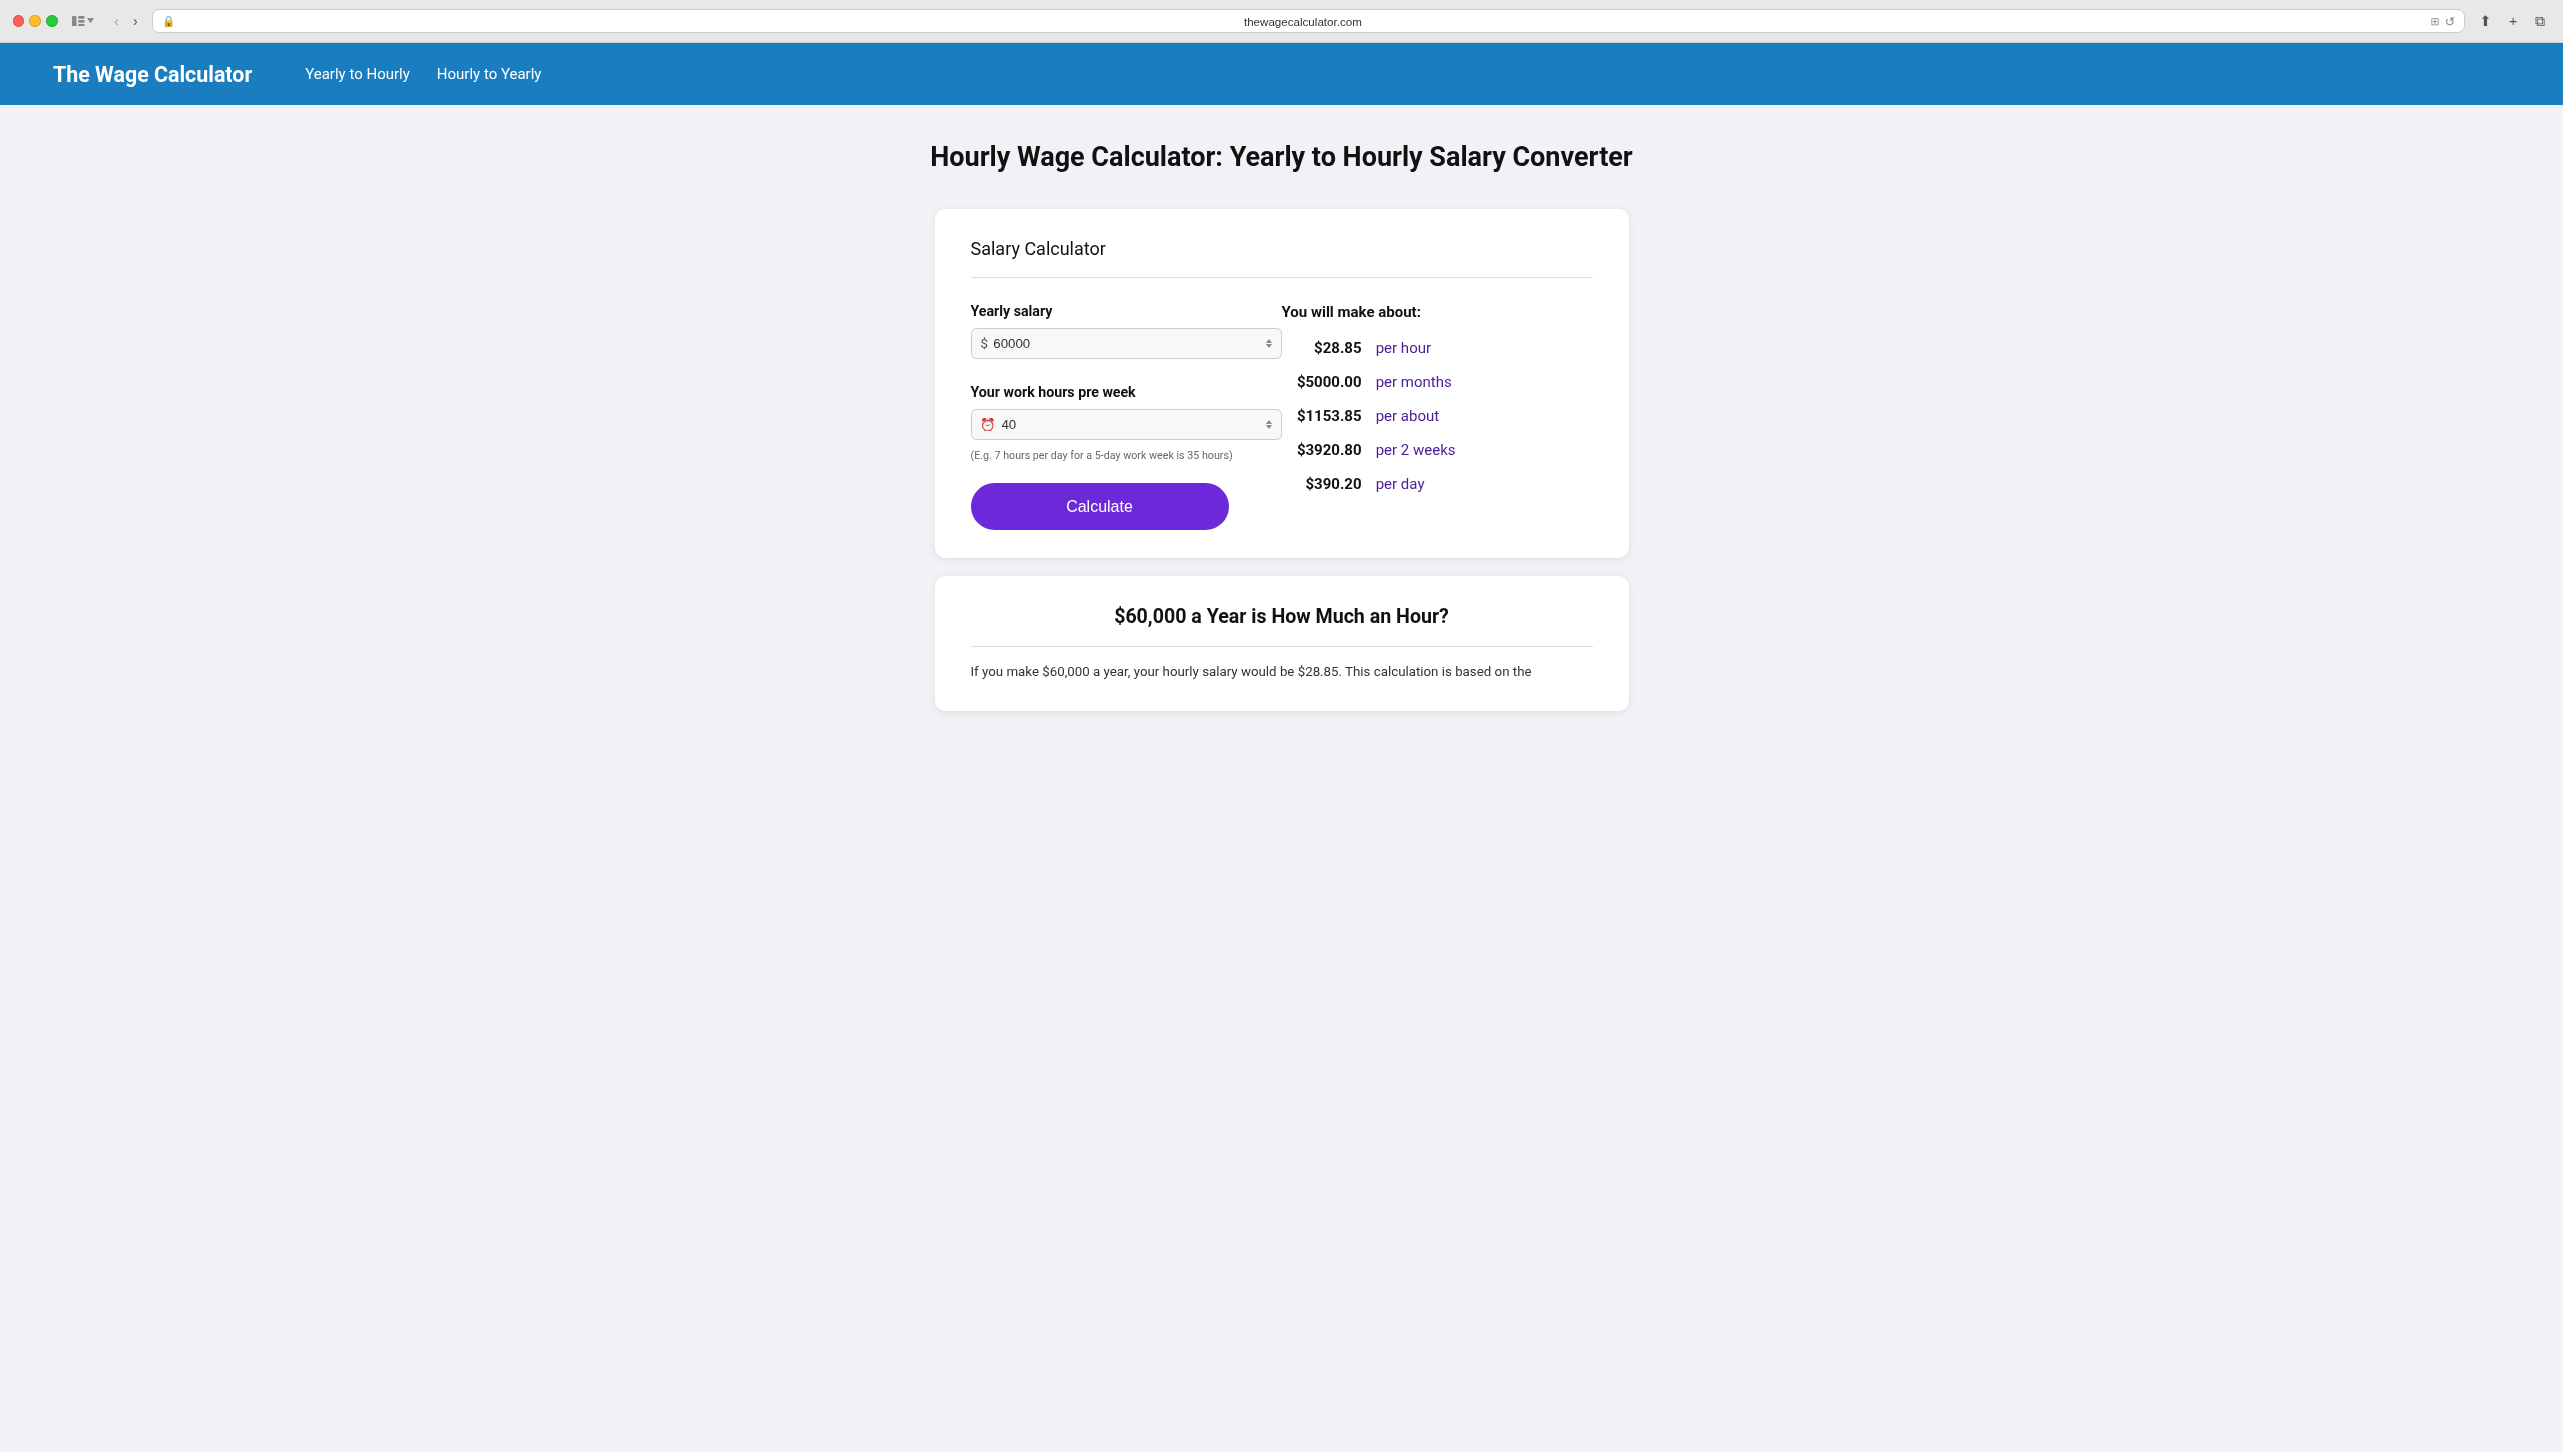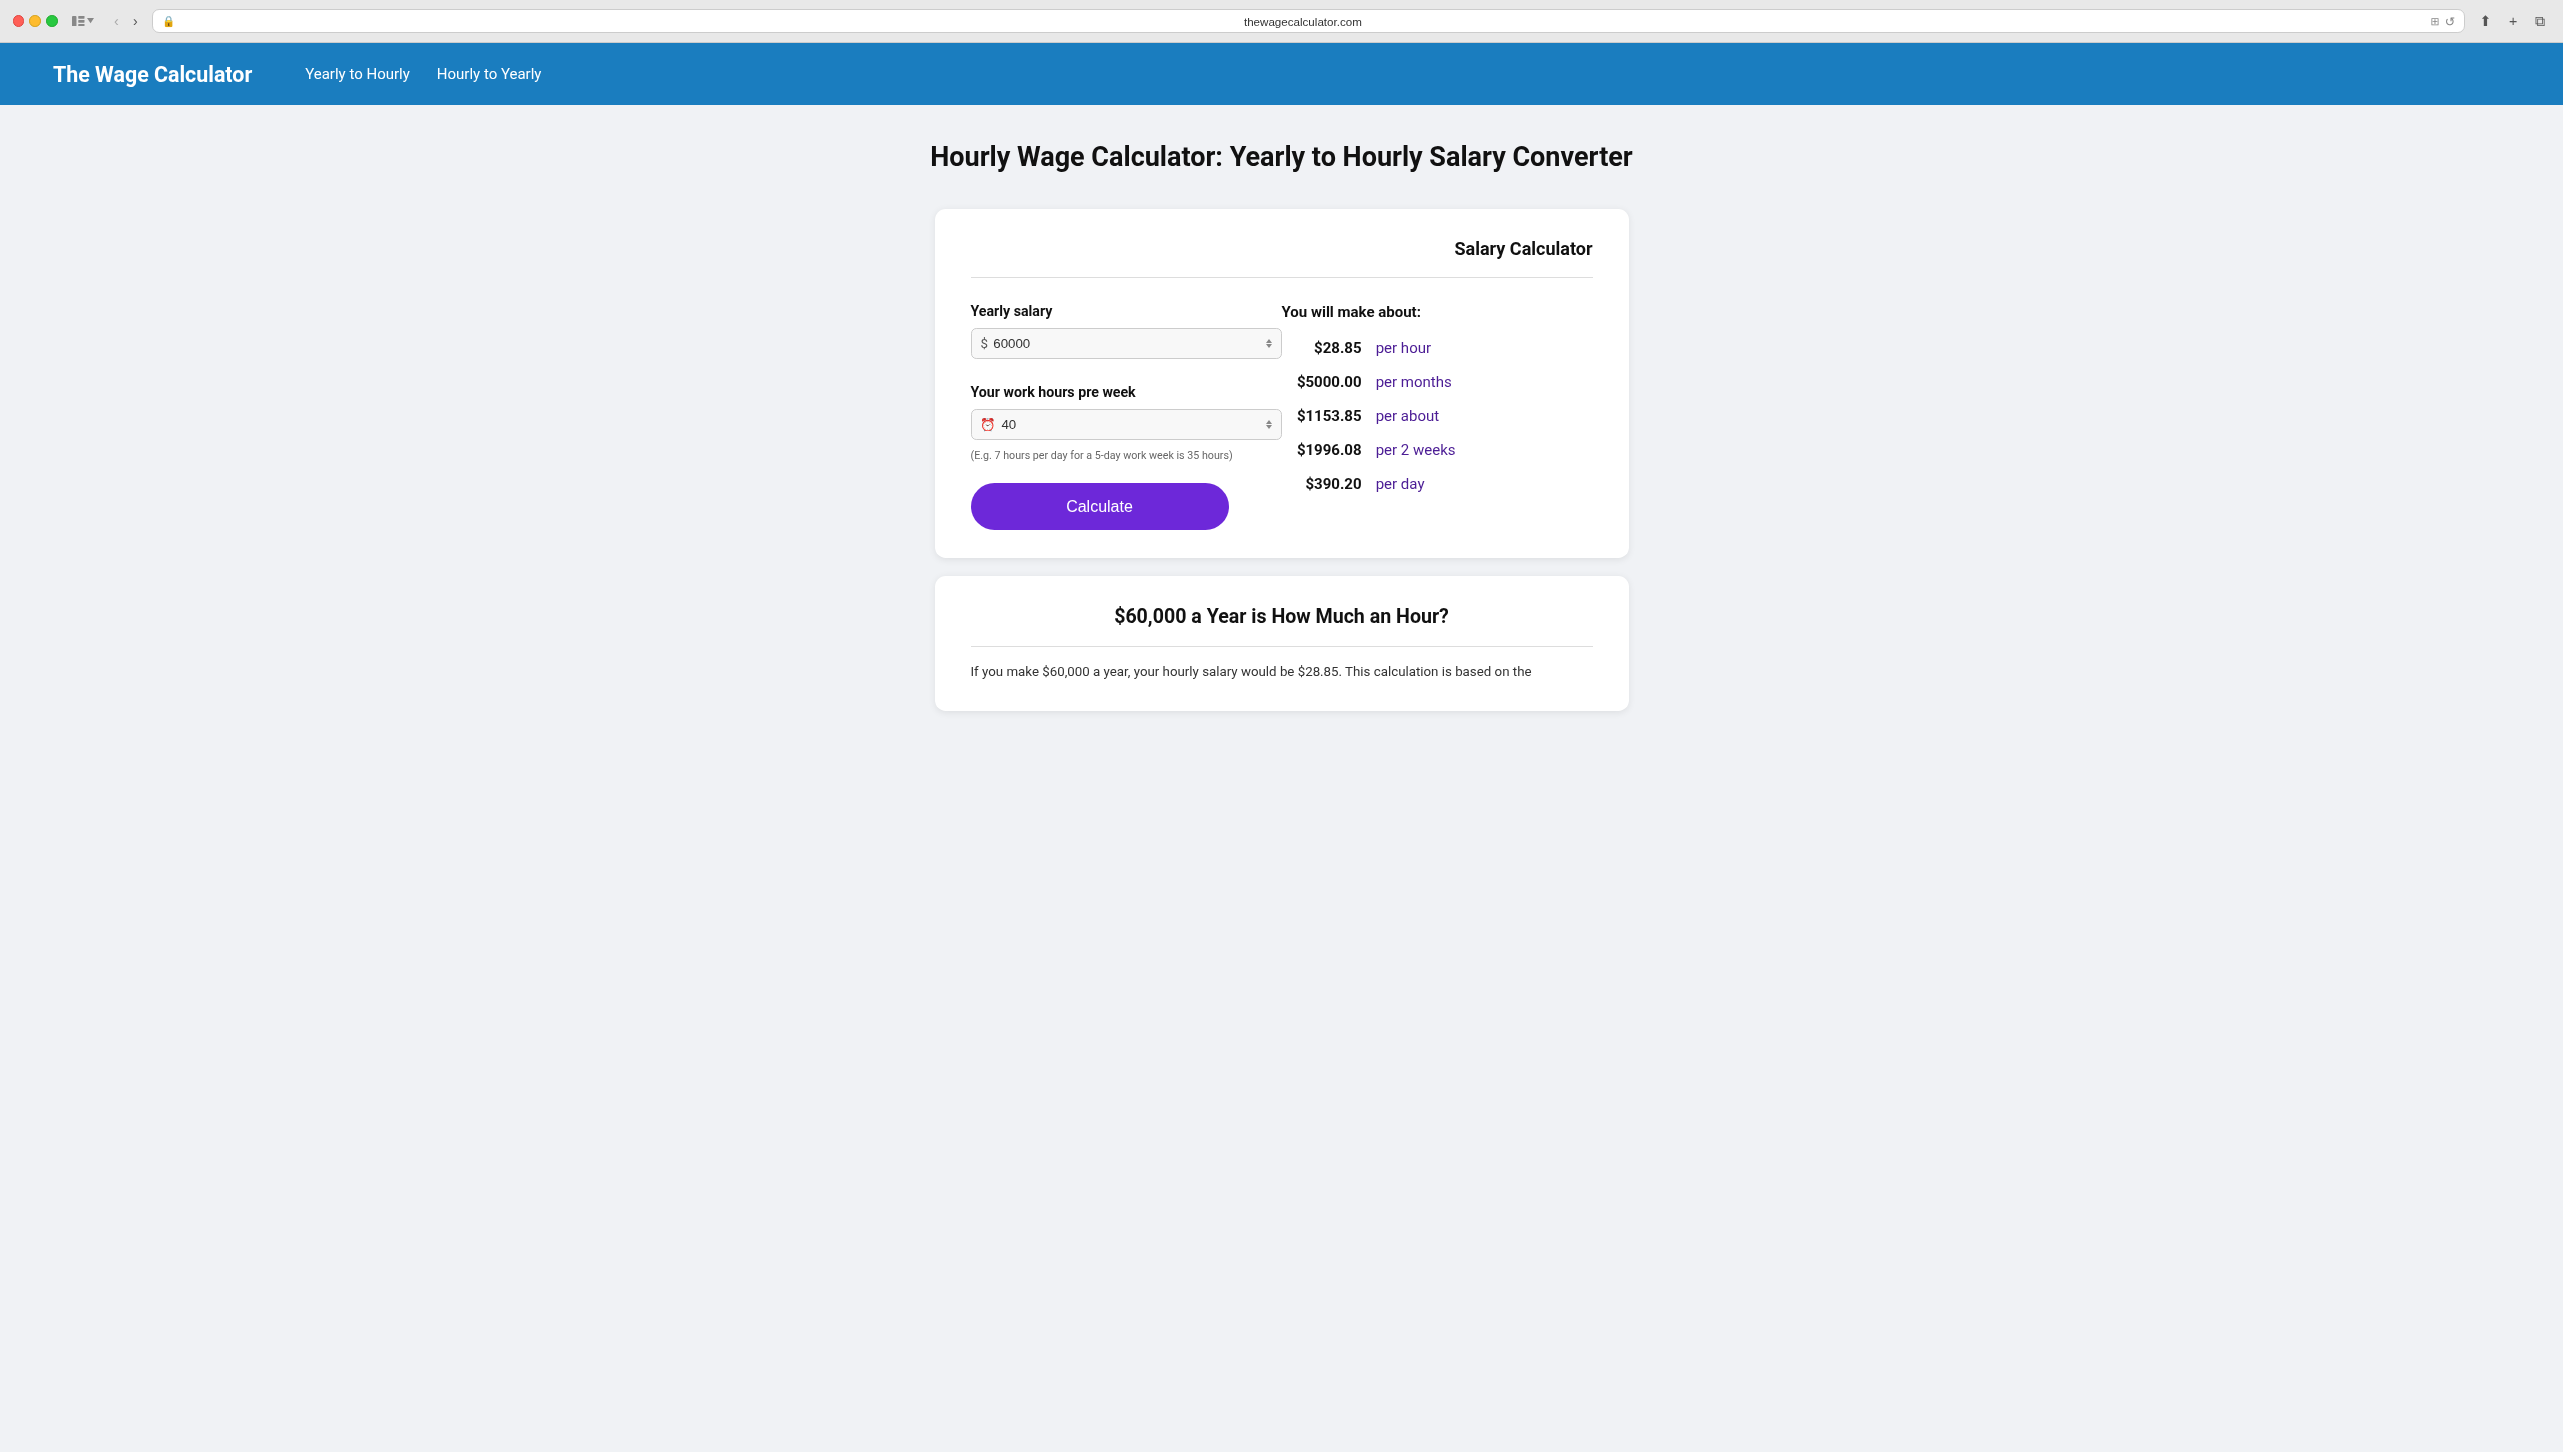--- a/index.html
+++ b/index.html
@@ -165,23 +165,23 @@
     .card {
       background: white;
       border-radius: 10.7px;
       padding: 28.5px 36px;
       max-width: 694px;
       margin: 0 auto 18px;
       box-shadow: 0 1.8px 7.1px rgba(0,0,0,0.08);
     }
 
     .card-title {
-      text-align: right;
+      text-align: left;
       font-size: 18px;
-      font-weight: 700;
+      font-weight: 400;
       color: #111;
       margin-bottom: 18px;
     }
 
     .card-divider {
       border: none;
       border-top: 0.9px solid #ddd;
       margin-bottom: 25px;
     }
 
@@ -435,21 +435,21 @@
           </div>
           <div class="result-row">
             <span class="result-amount">$5000.00</span>
             <span class="result-period">per months</span>
           </div>
           <div class="result-row">
             <span class="result-amount">$1153.85</span>
             <span class="result-period">per about</span>
           </div>
           <div class="result-row">
-            <span class="result-amount">$1996.08</span>
+            <span class="result-amount">$3920.80</span>
             <span class="result-period">per 2 weeks</span>
           </div>
           <div class="result-row">
             <span class="result-amount">$390.20</span>
             <span class="result-period">per day</span>
           </div>
         </div>
       </div>
     </div>
 

